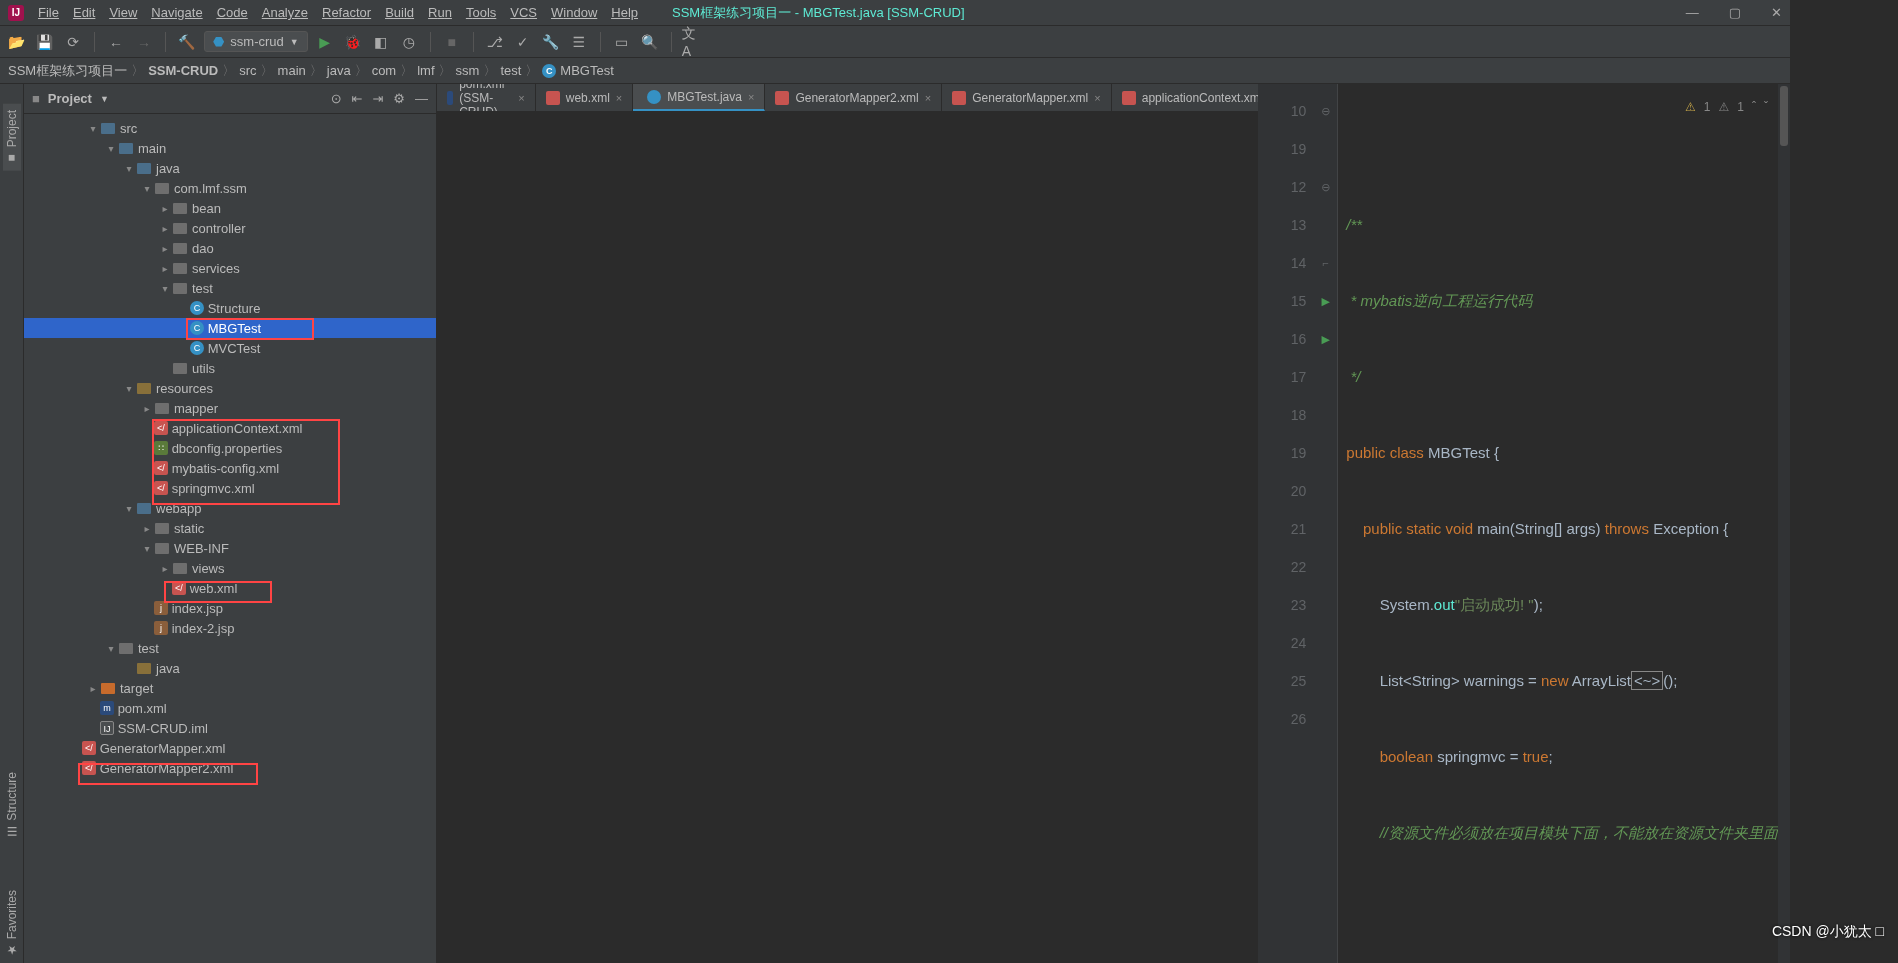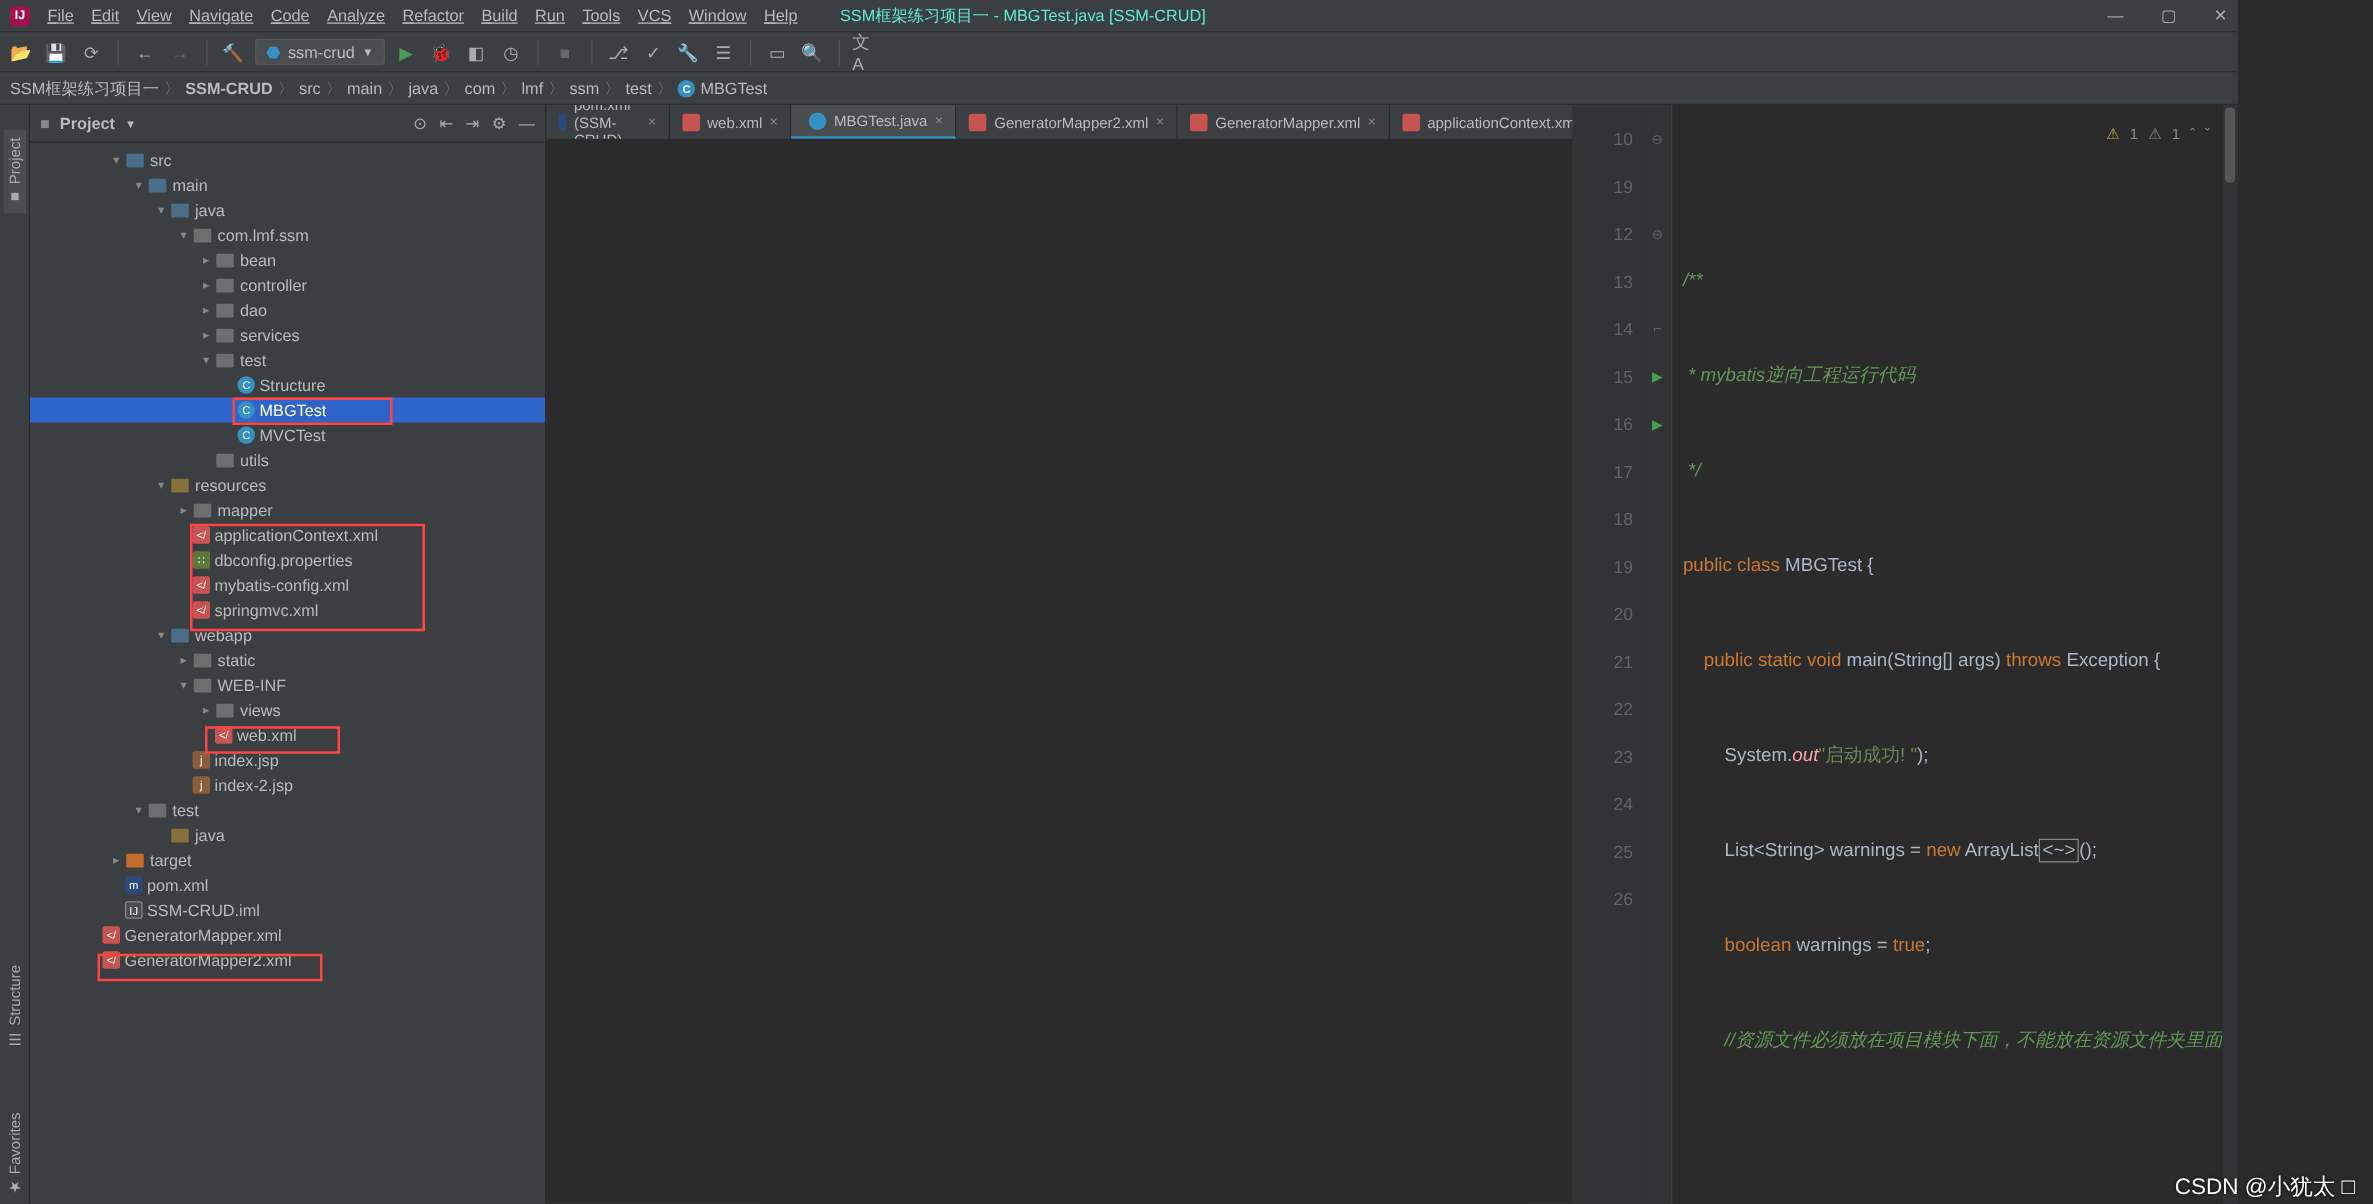--- a/index.html
+++ b/index.html
@@ -71,29 +71,29 @@
 
 .editor { flex:1; display:flex; position:relative; min-height:0;}
 .gutter { width:56px; background:#313335; color:#606366; text-align:right; padding:8px 8px 0 0; font-family:"JetBrains Mono",Consolas,monospace; font-size:14px; line-height:38px;}
 .fold { width:24px; background:#313335; border-right:1px solid #424446; padding-top:8px;}
 .fold .mark { height:38px; display:flex; align-items:center; justify-content:center; color:#606366; font-size:11px;}
 .code { flex:1; background:#2b2b2b; font-family:"JetBrains Mono",Consolas,monospace; font-size:15px; line-height:38px; padding:8px 0 0 8px; color:#a9b7c6; white-space:pre; overflow:hidden; position:relative;}
 .kw { color:#cc7832;}
 .str { color:#6a8759;}
 .com { color:#808080; font-style:italic;}
 .comdoc { color:#629755; font-style:italic;}
-.field { color:#fca5a5; font-style:italic;}
+.field { color:#5eead4; }
 .fn { color:#a9b7c6;}
 .line { height:38px; padding-left:0;}
 .warnbox { border:1px solid #888; padding:0 2px;}
 .runarrow { color:#499c54; font-size:11px;}
 .editor-status { position:absolute; top:4px; right:10px; display:flex; gap:8px; font-size:12px; color:#888; align-items:center;}
 .editor-status .warn { color:#c9a849;}
 
-.watermark { position:absolute; bottom:2px; right:14px; color:#fff; font-size:18px; text-shadow:0 0 3px #000;}
+.watermark { position:absolute; bottom:22px; right:14px; color:#fff; font-size:14px; text-shadow:0 0 3px #000;}
 
 .scrollbar { width:12px; background:#313335;}
 .scrollbar .thumb { width:8px; margin:2px; background:#555; border-radius:3px; height:60px;}
 </style>
 </head>
 <body>
 
 <div class="window">
 
   <div class="menubar">
@@ -436,21 +436,21 @@
         </div>
         <div class="code">
 <div class="line"></div>
 <div class="line"><span class="comdoc">/**</span></div>
 <div class="line"><span class="comdoc"> * mybatis逆向工程运行代码</span></div>
 <div class="line"><span class="comdoc"> */</span></div>
 <div class="line"><span class="kw">public </span><span class="kw">class </span><span>MBGTest </span><span>{</span></div>
 <div class="line">    <span class="kw">public </span><span class="kw">static </span><span class="kw">void </span><span class="fn">main</span><span>(String[] args) </span><span class="kw">throws </span><span>Exception {</span></div>
 <div class="line"><span>        System.</span><span class="field">out</span><span></span><span class="str">"启动成功! "</span><span>);</span></div>
 <div class="line"><span>        List&lt;String&gt; warnings = </span><span class="kw">new </span><span>ArrayList</span><span class="warnbox">&lt;~&gt;</span><span>();</span></div>
-<div class="line"><span>        </span><span class="kw">boolean </span><span>warnings = </span><span class="kw">true</span><span>;</span></div>
+<div class="line"><span>        </span><span class="kw">boolean </span><span>springmvc = </span><span class="kw">true</span><span>;</span></div>
 <div class="line"><span class="com" style="color:#629755">        //资源文件必须放在项目模块下面，不能放在资源文件夹里面</span></div>
 
 
 
 
 
 
           <div class="editor-status">
             <span class="warn">⚠</span><span>1</span>
             <span style="color:#888">⚠</span><span>1</span>

